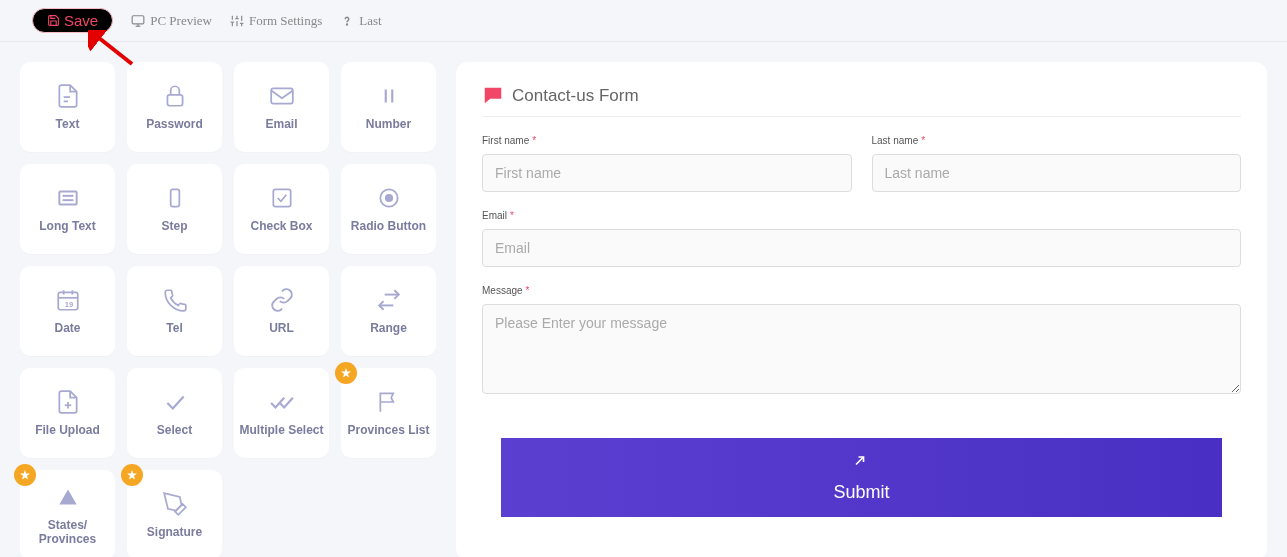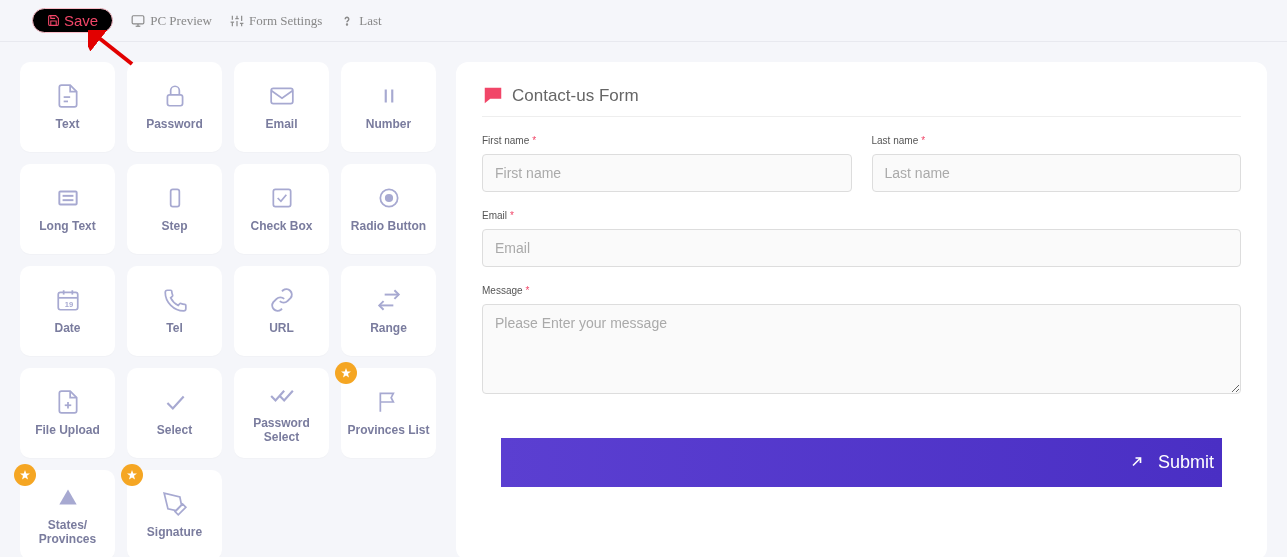--- a/index.html
+++ b/index.html
@@ -140,25 +140,26 @@
     .submit-btn {
       margin-top: 40px;
       width: 95%;
       display: flex;
       align-items: center;
       justify-content: flex-end;
       gap: 10px;
       background: linear-gradient(90deg, #5b3fd1 0%, #4a2fc4 100%);
       color: #fff;
       border: none;
-      padding: 14px 8px;
+      padding: 14px 0;
       font-size: 18px;
       cursor: pointer;
       margin-left: auto;
       margin-right: auto;
+      flex-direction: column;
     }
     svg { display: block; }
   </style>
 </head>
 <body>
 
 <svg class="arrow" width="46" height="36" viewBox="0 0 46 36">
   <defs>
       <marker id="ah" markerWidth="8" markerHeight="8" refX="2" refY="4" orient="auto">
         <polygon points="0 0, 8 4, 0 8" fill="#e20000"></polygon>
@@ -369,21 +370,21 @@
       <span class="label">Select</span>
     </div>
 
     <div class="palette-item">
       <span class="icon">
           <svg width="26" height="26" viewBox="0 0 24 24" fill="none" stroke="#a7a9d1" stroke-width="2">
             <polyline points="2 13 6 17 14 8"></polyline>
             <polyline points="10 13 14 17 22 8"></polyline>
           </svg>
         </span>
-      <span class="label">Password Select</span>
+      <span class="label">Multiple Select</span>
     </div>
 
 
     <div class="palette-item">
       <span class="badge">
           <svg width="12" height="12" viewBox="0 0 24 24" fill="#fff">
             <path d="M12 2l2.5 7H22l-6 4.5L18 21l-6-4-6 4 2-7.5L2 9h7.5z"></path>
           </svg>
         </span>
       <span class="icon">

